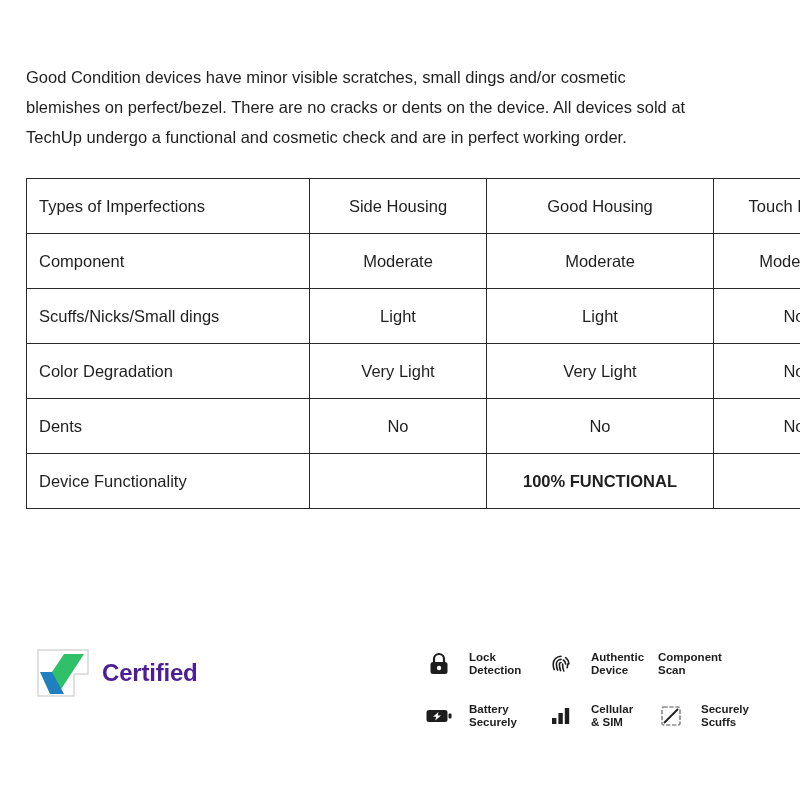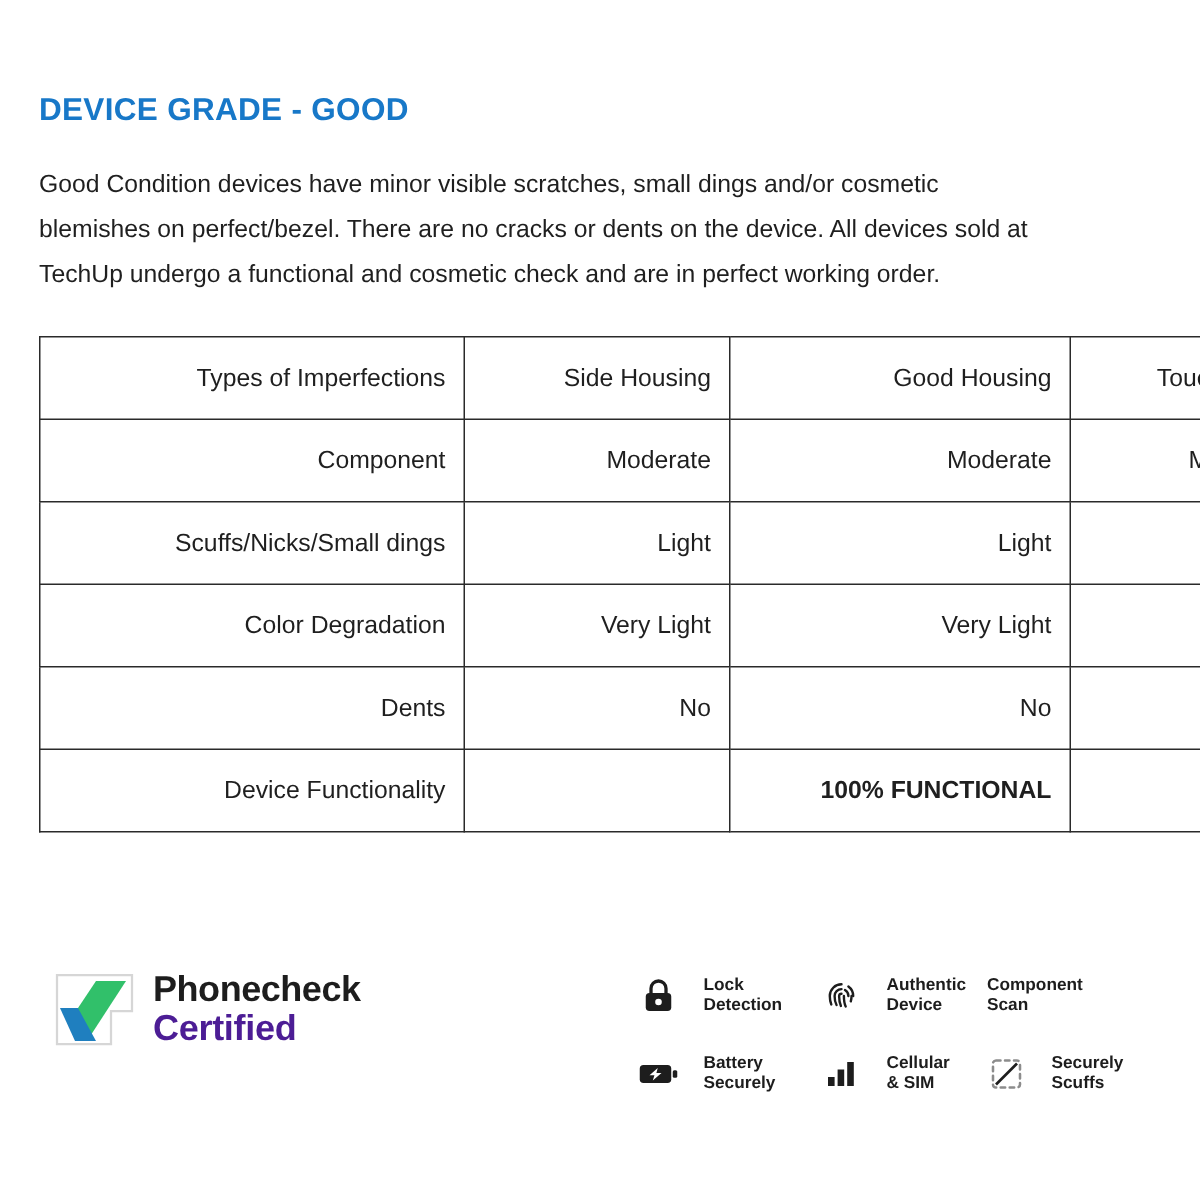--- a/index.html
+++ b/index.html
@@ -40,21 +40,20 @@
     width: 748px;
     table-layout: fixed;
   }
   table.grade-table td {
     border: 1px solid #2a2a2a;
     height: 54px;
     font-size: 16.5px;
     color: #1f1f1f;
     padding: 0 12px;
     vertical-align: middle;
-    text-align: right;
   }
   td.c0 { width: 258px; text-align: left; }
   td.c1 { width: 152px; text-align: center; }
   td.c2 { width: 202px; text-align: center; }
   td.c3 { width: 136px; text-align: center; }
   .row-header td { font-size: 17px; }
   .functional {
     color: #1878c8;
     font-weight: bold;
     font-size: 15.5px;
@@ -123,21 +122,20 @@
     font-weight: bold;
     color: #1d1d1d;
     line-height: 13px;
   }
 </style>
 </head>
 <body>
 
 <div class="page">
 
-  <h1 class="title">DEVICE GRADE - GOOD</h1>
 
   <p class="intro">Good Condition devices have minor visible scratches, small dings and/or cosmetic blemishes on perfect/bezel. There are no cracks or dents on the device. All devices sold at TechUp undergo a functional and cosmetic check and are in perfect working order.</p>
 
   <table class="grade-table">
     <tbody>
       <tr class="row-header">
         <td class="c0">Types of Imperfections</td>
         <td class="c1">Side Housing</td>
         <td class="c2">Good Housing</td>
         <td class="c3">Touch Panel</td>
@@ -179,21 +177,20 @@
 
     <div class="pc-logo">
       <div class="pc-mark">
         <svg width="58" height="58" viewBox="0 0 58 58" xmlns="http://www.w3.org/2000/svg">
           <polygon points="4,6 54,6 54,30 40,30 40,52 4,52" fill="#ffffff" stroke="#d6d6d6" stroke-width="1.5"></polygon>
           <polygon points="30,10 50,10 24,50 14,34" fill="#31c06a"></polygon>
           <polygon points="6,28 18,28 30,50 16,50" fill="#1f7fbf"></polygon>
         </svg>
       </div>
       <div class="pc-text">
-        <div class="l1">Phonecheck</div>
         <div class="l2">Certified</div>
       </div>
     </div>
 
     <div class="badges">
 
       <div class="badge">
         <span class="bicon">
           <svg width="22" height="24" viewBox="0 0 22 24" xmlns="http://www.w3.org/2000/svg">
             <path d="M6 10V7a5 5 0 0110 0v3" fill="none" stroke="#1d1d1d" stroke-width="2.2"></path>

